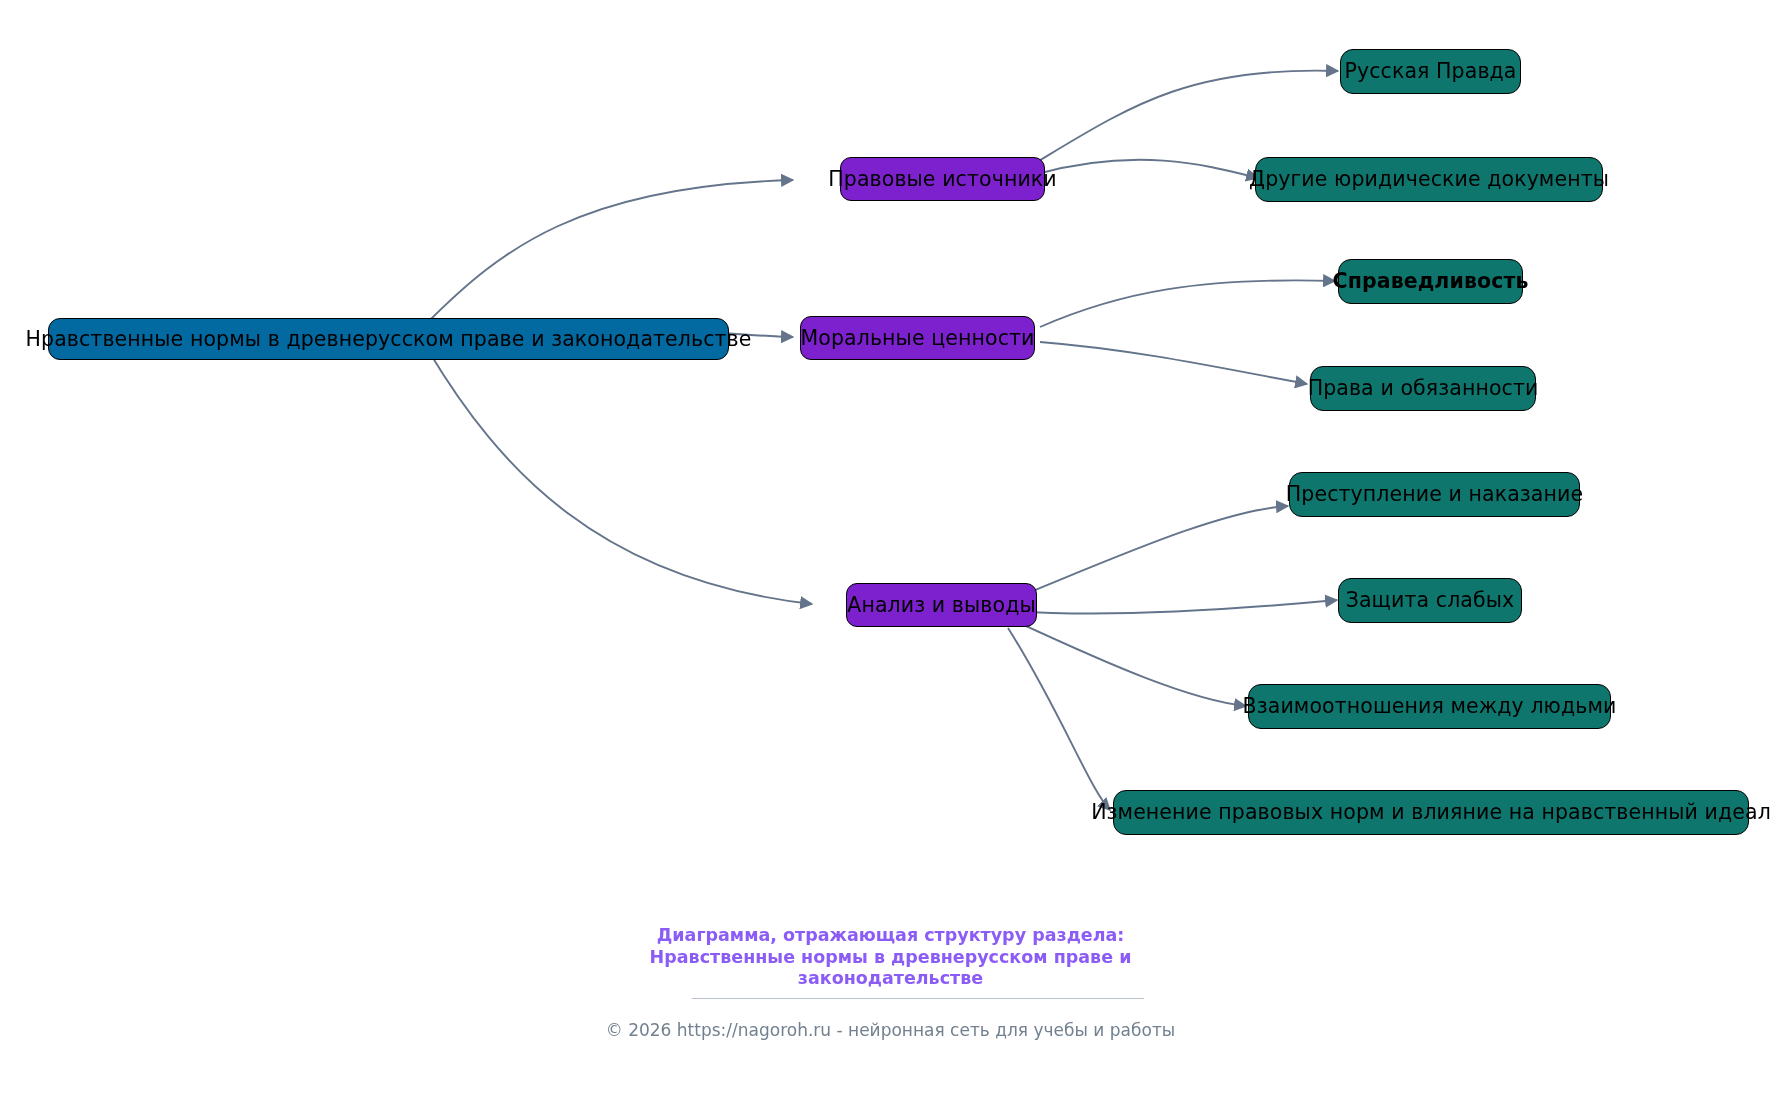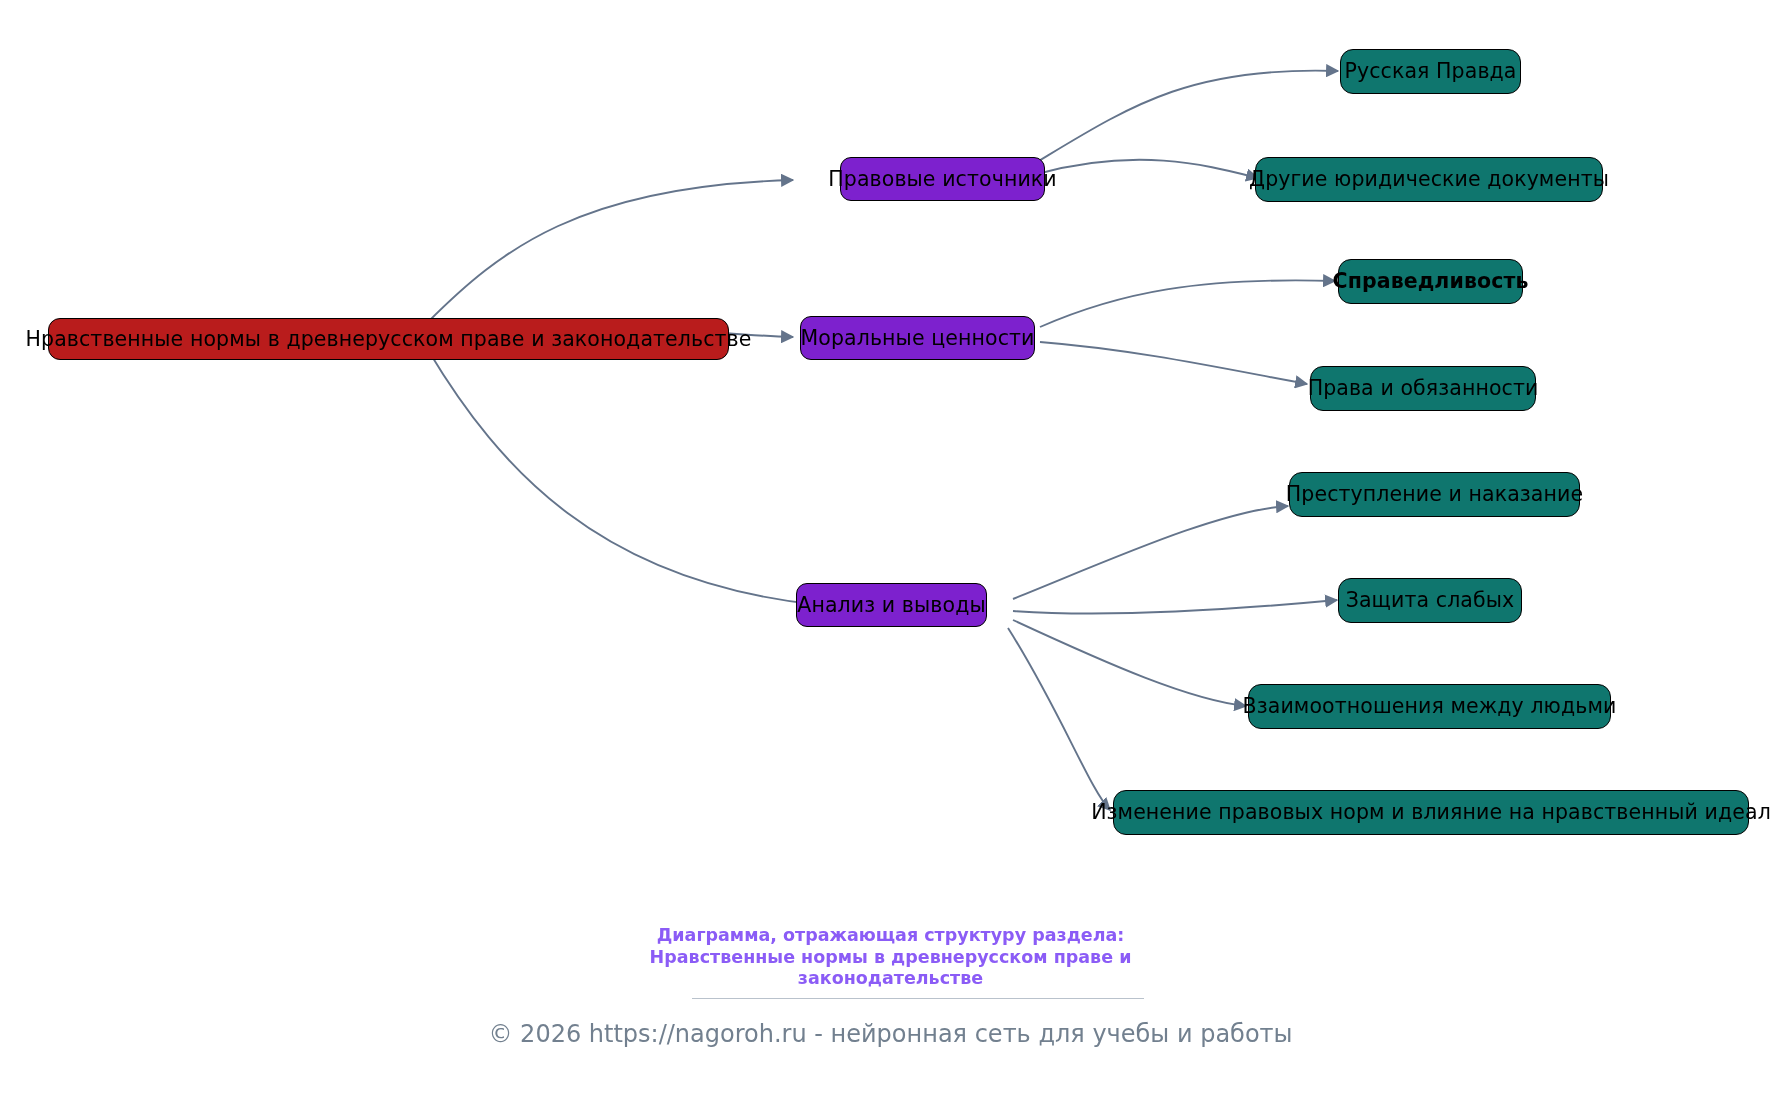--- a/index.html
+++ b/index.html
@@ -40,21 +40,21 @@
     border-radius: 11px;
     white-space: nowrap;
     line-height: 1;
     text-align: center;
     color: #000000;
     font-size: 20.5px;
     letter-spacing: 0.1px;
   }
 
   .node-root {
-    background: #b91c1c;
+    background: #0369a1;
     border-radius: 12px;
   }
 
   .node-branch {
     background: #7d21ce;
   }
 
   .node-leaf {
     background: #0f766e;
     border-width: 1.7px;
@@ -77,21 +77,21 @@
     height: 0;
     border-top: 1.3px solid #b9c2cc;
   }
 
   .footer {
     position: absolute;
     left: 0;
     width: 1781px;
     text-align: center;
     color: #72808f;
-    font-size: 24px;
+    font-size: 17px;
     line-height: 1.2;
   }
 </style>
 </head>
 <body>
 
 <div id="canvas">
 
   <svg id="edge-layer" viewBox="0 0 1781 1107" xmlns="http://www.w3.org/2000/svg">
     <defs>
@@ -123,21 +123,21 @@
   </div>
 
   <div class="node node-branch" style="left:840px; top:157px; width:205px; height:44px;">
     <span>Правовые источники</span>
   </div>
 
   <div class="node node-branch" style="left:800px; top:316px; width:235px; height:44px;">
     <span>Моральные ценности</span>
   </div>
 
-  <div class="node node-branch" style="left:796px; top:583px; width:191px; height:44px;">
+  <div class="node node-branch" style="left:846px; top:583px; width:191px; height:44px;">
     <span>Анализ и выводы</span>
   </div>
 
   <div class="node node-leaf" style="left:1340px; top:49px; width:181px; height:45px;">
     <span>Русская Правда</span>
   </div>
 
   <div class="node node-leaf" style="left:1255px; top:157px; width:348px; height:45px;">
     <span>Другие юридические документы</span>
   </div>

